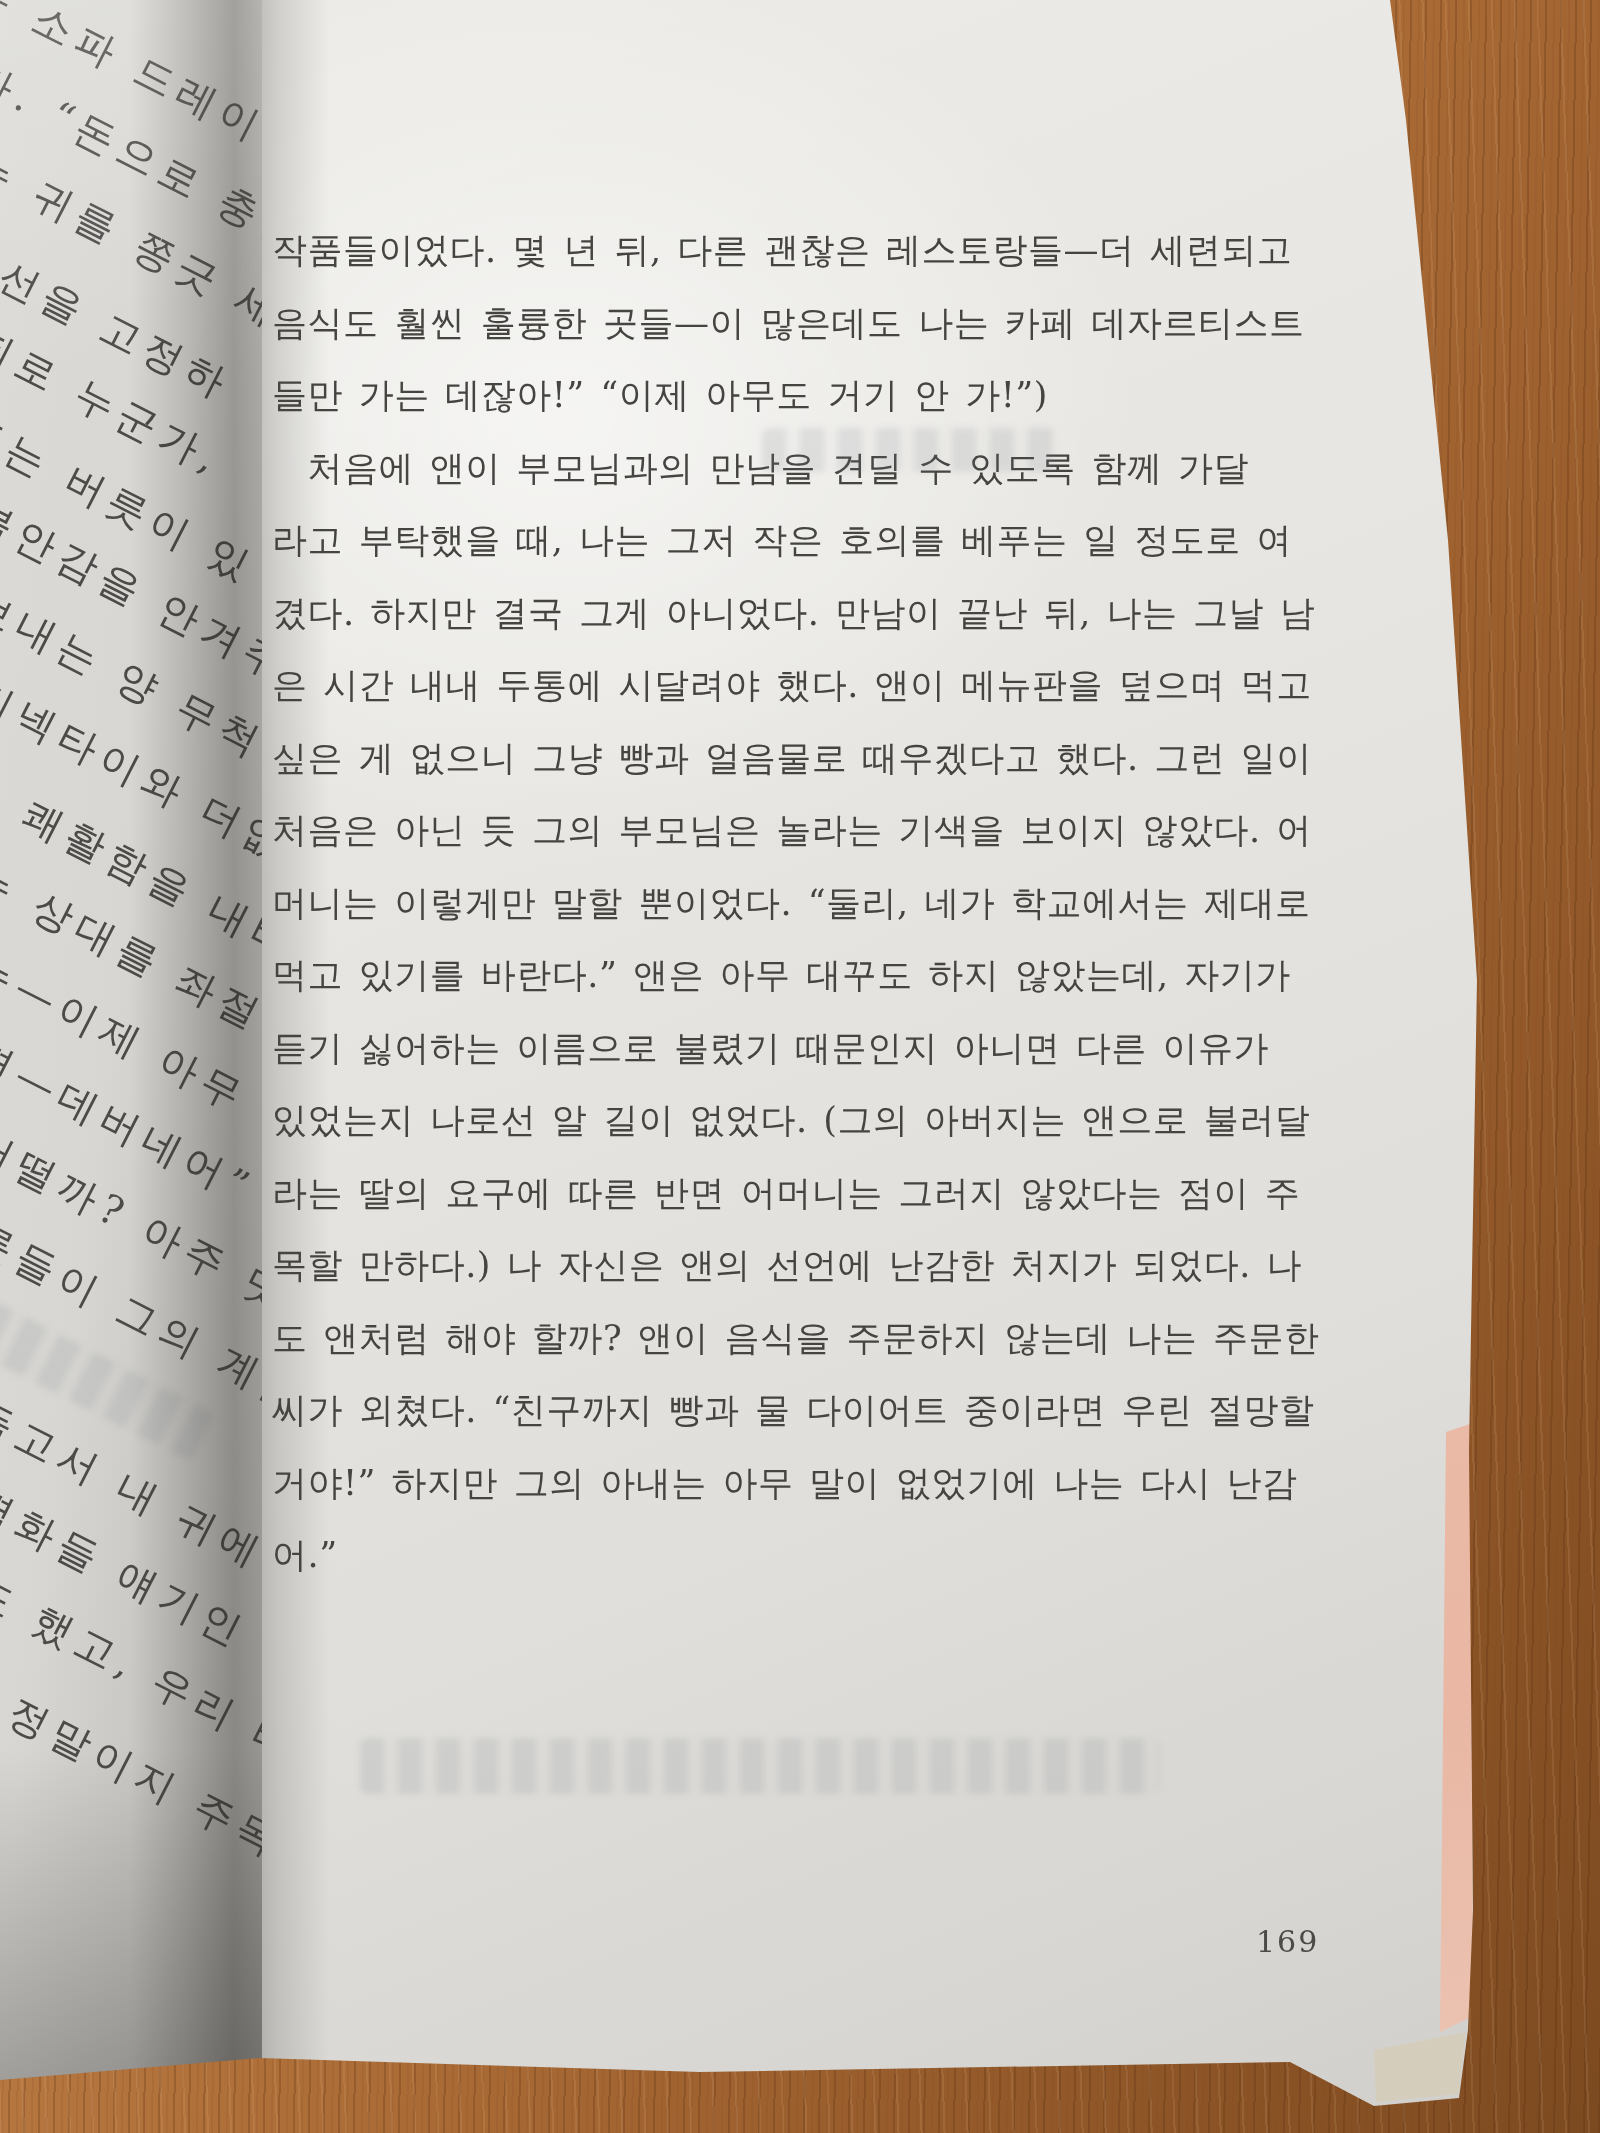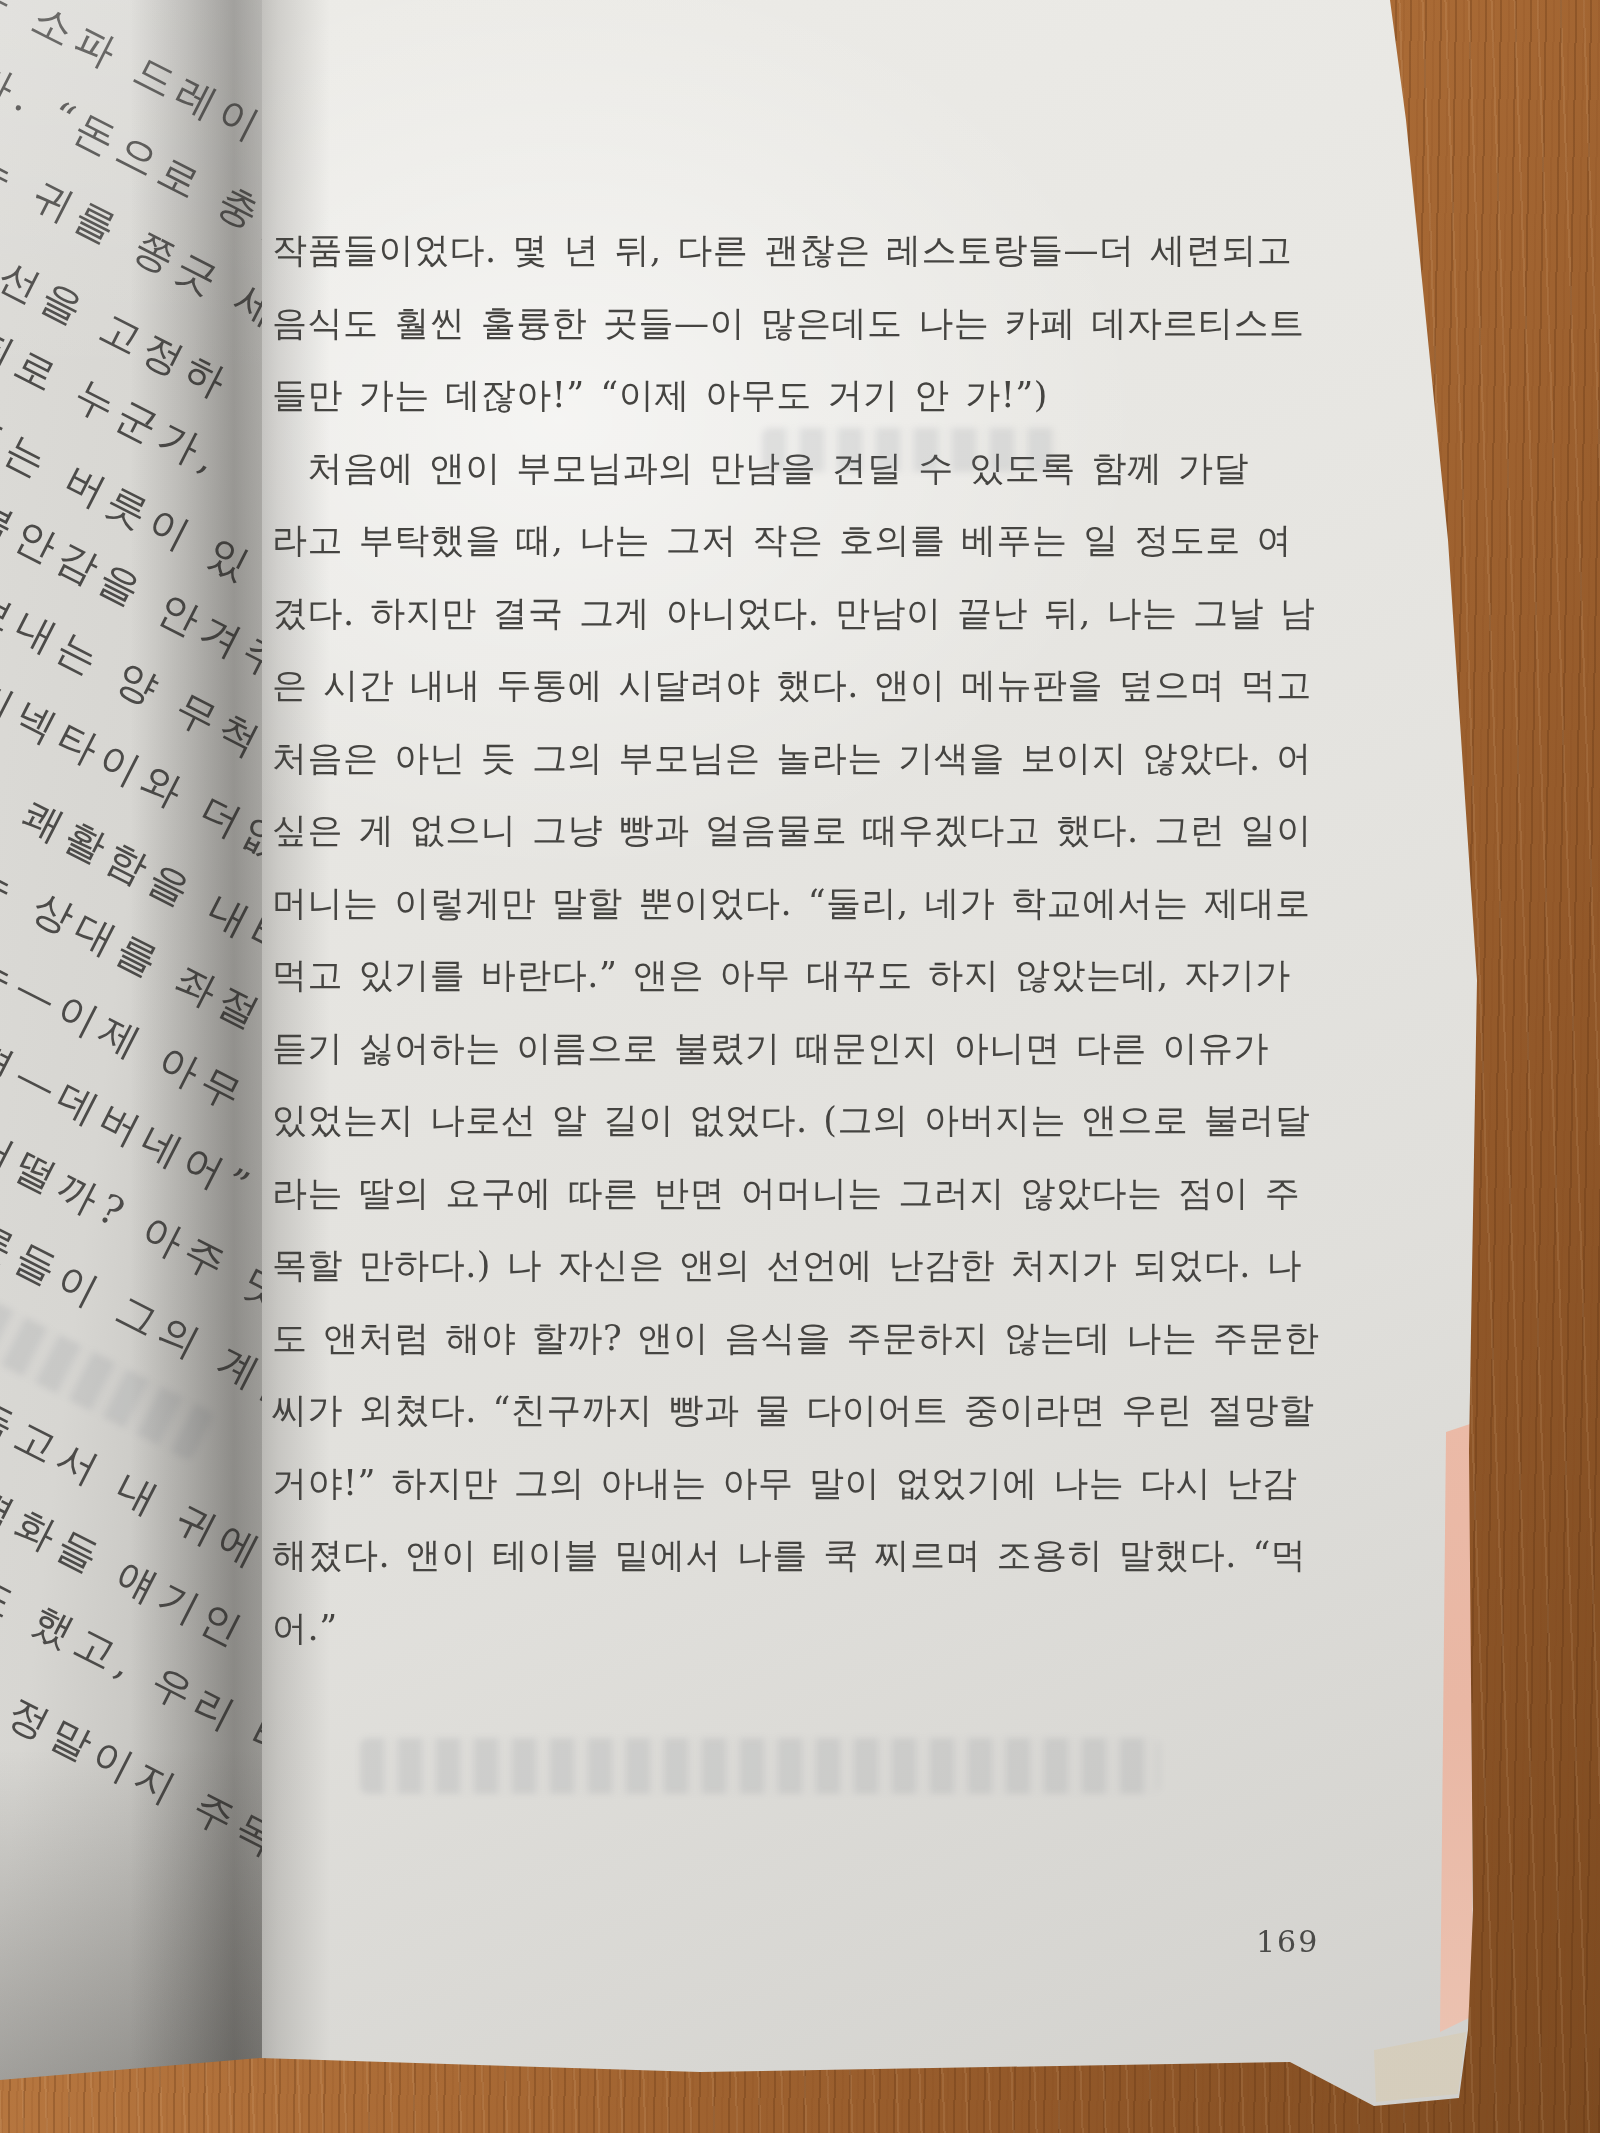--- a/index.html
+++ b/index.html
@@ -127,32 +127,31 @@
 
     <div class="text-block">
 
     <p class="line">작품들이었다. 몇 년 뒤, 다른 괜찮은 레스토랑들—더 세련되고</p>
         <p class="line">음식도 훨씬 훌륭한 곳들—이 많은데도 나는 카페 데자르티스트</p>
         <p class="line">들만 가는 데잖아!” “이제 아무도 거기 안 가!”)</p>
         <p class="line">　처음에 앤이 부모님과의 만남을 견딜 수 있도록 함께 가달</p>
         <p class="line">라고 부탁했을 때, 나는 그저 작은 호의를 베푸는 일 정도로 여</p>
         <p class="line">겼다. 하지만 결국 그게 아니었다. 만남이 끝난 뒤, 나는 그날 남</p>
         <p class="line">은 시간 내내 두통에 시달려야 했다. 앤이 메뉴판을 덮으며 먹고</p>
+        <p class="line">싶은 게 없으니 그냥 빵과 얼음물로 때우겠다고 했다. 그런 일이</p>
         <p class="line">처음은 아닌 듯 그의 부모님은 놀라는 기색을 보이지 않았다. 어</p>
-        <p class="line">싶은 게 없으니 그냥 빵과 얼음물로 때우겠다고 했다. 그런 일이</p>
         <p class="line">머니는 이렇게만 말할 뿐이었다. “둘리, 네가 학교에서는 제대로</p>
         <p class="line">먹고 있기를 바란다.” 앤은 아무 대꾸도 하지 않았는데, 자기가</p>
         <p class="line">듣기 싫어하는 이름으로 불렸기 때문인지 아니면 다른 이유가</p>
         <p class="line">있었는지 나로선 알 길이 없었다. (그의 아버지는 앤으로 불러달</p>
         <p class="line">라는 딸의 요구에 따른 반면 어머니는 그러지 않았다는 점이 주</p>
         <p class="line">목할 만하다.) 나 자신은 앤의 선언에 난감한 처지가 되었다. 나</p>
         <p class="line">도 앤처럼 해야 할까? 앤이 음식을 주문하지 않는데 나는 주문한</p>
         <p class="line">씨가 외쳤다. “친구까지 빵과 물 다이어트 중이라면 우린 절망할</p>
         <p class="line">거야!” 하지만 그의 아내는 아무 말이 없었기에 나는 다시 난감</p>
-        <p class="line">해졌다. 앤이 테이블 밑에서 나를 쿡 찌르며 조용히 말했다. “먹</p>
         <p class="line">어.”</p>
       </div>
 
     <div class="ghost ghost-a"></div>
     <div class="ghost ghost-b"></div>
 
     <div class="page-number">169</div>
   </div>
 </div>
 

